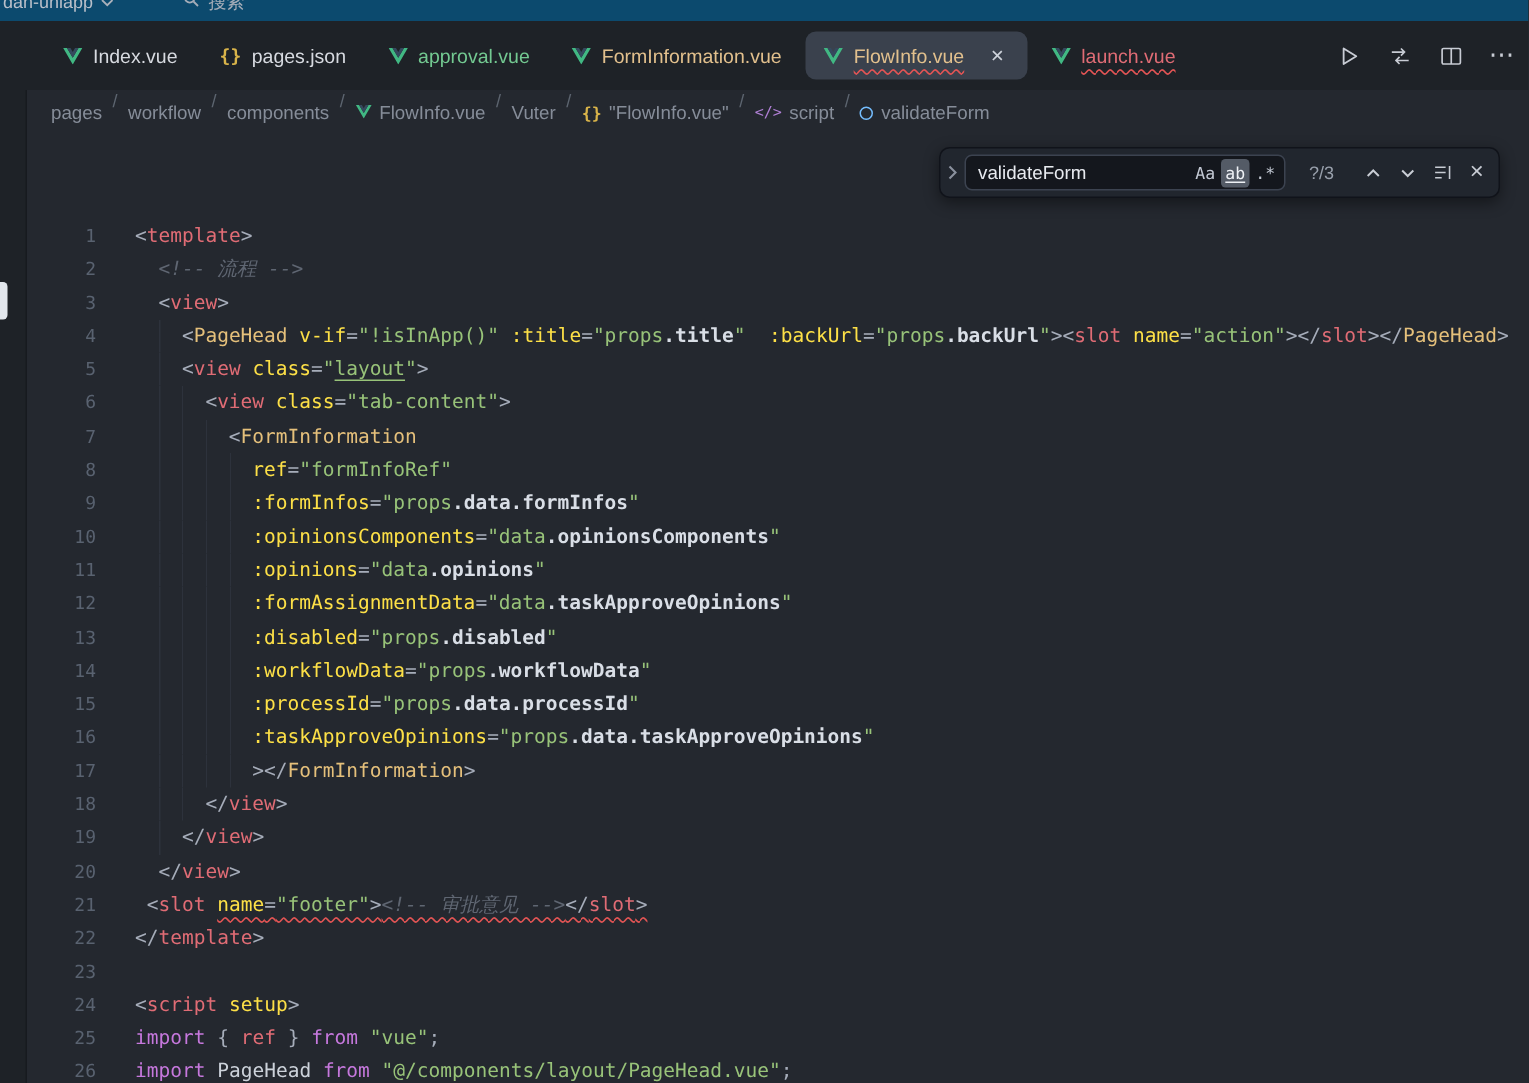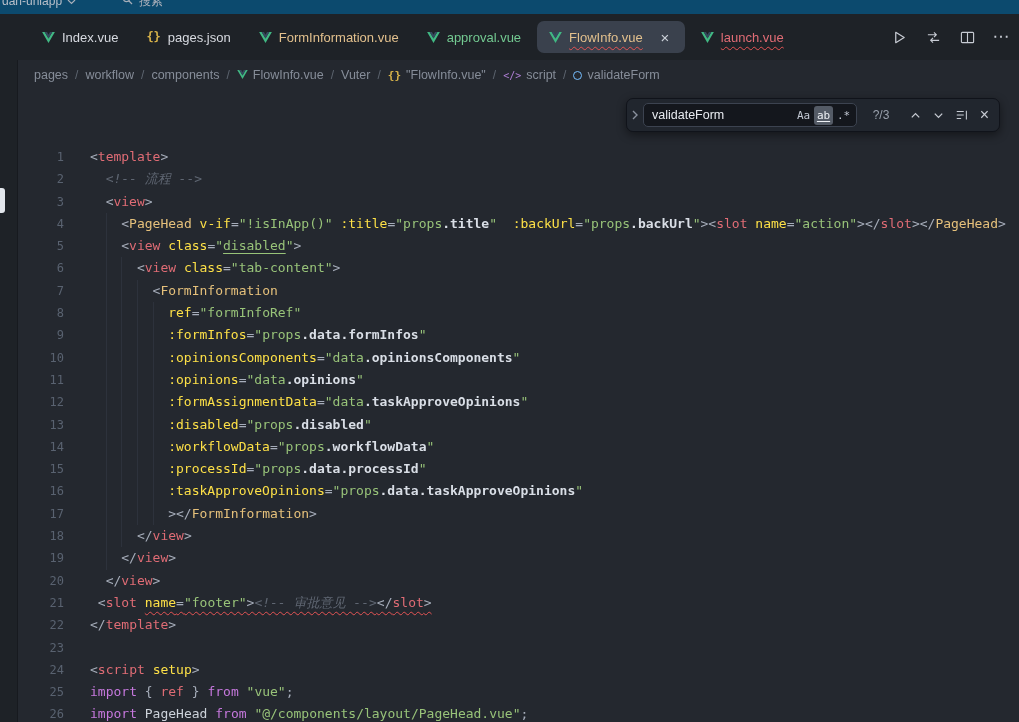--- a/index.html
+++ b/index.html
@@ -27,21 +27,21 @@
   .tab.modified .tab-label { color:#e2c08d; }
   .tab.added .tab-label { color:#73c991; }
   .tab.error .tab-label { color:#e06c75; }
   .tab-label.squiggle { text-decoration:underline; text-decoration-style:wavy; text-decoration-color:#e45454; text-decoration-thickness:1px; text-underline-offset:4px; }
   .tab .close { margin-left:7px; width:16px; height:16px; display:flex; align-items:center; justify-content:center; border-radius:3px; font-size:15px; color:#cdd2da; }
   .editor-actions { position:absolute; right:0; top:14px; height:46px; display:flex; align-items:center; gap:14px; padding-right:8px; color:#c8ccd4; z-index:6; }
   .ea-icon { display:flex; align-items:center; justify-content:center; width:20px; height:20px; cursor:pointer; }
   .ea-more { font-size:17px; line-height:10px; }
 
   
-  .breadcrumbs { position:absolute; top:60px; left:18px; right:0; height:30px; display:flex; align-items:center; padding-left:16px; font-size:12.5px; color:#868d99; white-space:nowrap; }
+  .breadcrumbs { position:absolute; top:60px; left:18px; right:0; height:30px; display:flex; padding-left:16px; font-size:12.5px; color:#868d99; white-space:nowrap; }
   .bc-item { display:flex; align-items:center; gap:5px; cursor:pointer; }
   .bc-sep { color:#5d6570; margin:0 7px; font-size:12px; }
   .bc-braces { color:#d9b44a; font-family:"DejaVu Sans Mono",monospace; font-weight:bold; font-size:11px; }
   .bc-script-ic { color:#b180d7; font-family:"DejaVu Sans Mono",monospace; font-size:10px; }
   .bc-method-ic { width:9px; height:9px; border:1.5px solid #75beff; border-radius:50%; display:inline-block; }
 
   
   .rail { position:absolute; left:0; top:60px; bottom:0; width:18px; background:#1e2227; border-right:1px solid #171a1f; }
   .rail-pill { position:absolute; left:0; top:188px; width:5px; height:25px; background:#e2e6ec; border-radius:0 3px 3px 0; cursor:pointer; }
 
@@ -109,37 +109,37 @@
             <path d="M0 0h5.2L13 13.4 20.8 0H26L13 22.4z" fill="#41b883"></path>
             <path d="M5.2 0h4.7L13 5.4 16.1 0h4.7L13 13.4z" fill="#35495e"></path>
           </svg>
         </span>
         <span class="tab-label">Index.vue</span>
       </div>
       <div class="tab normal">
         <span class="ticon json">{}</span>
         <span class="tab-label">pages.json</span>
       </div>
+      <div class="tab added">
+        <span class="ticon">
+          <svg width="13" height="11" viewBox="0 0 26 22.4">
+            <path d="M0 0h5.2L13 13.4 20.8 0H26L13 22.4z" fill="#41b883"></path>
+            <path d="M5.2 0h4.7L13 5.4 16.1 0h4.7L13 13.4z" fill="#35495e"></path>
+          </svg>
+        </span>
+        <span class="tab-label">approval.vue</span>
+      </div>
       <div class="tab modified">
         <span class="ticon">
           <svg width="13" height="11" viewBox="0 0 26 22.4">
             <path d="M0 0h5.2L13 13.4 20.8 0H26L13 22.4z" fill="#41b883"></path>
             <path d="M5.2 0h4.7L13 5.4 16.1 0h4.7L13 13.4z" fill="#35495e"></path>
           </svg>
         </span>
         <span class="tab-label">FormInformation.vue</span>
-      </div>
-      <div class="tab added">
-        <span class="ticon">
-          <svg width="13" height="11" viewBox="0 0 26 22.4">
-            <path d="M0 0h5.2L13 13.4 20.8 0H26L13 22.4z" fill="#41b883"></path>
-            <path d="M5.2 0h4.7L13 5.4 16.1 0h4.7L13 13.4z" fill="#35495e"></path>
-          </svg>
-        </span>
-        <span class="tab-label">approval.vue</span>
       </div>
       <div class="tab active modified">
         <span class="ticon">
           <svg width="13" height="11" viewBox="0 0 26 22.4">
             <path d="M0 0h5.2L13 13.4 20.8 0H26L13 22.4z" fill="#41b883"></path>
             <path d="M5.2 0h4.7L13 5.4 16.1 0h4.7L13 13.4z" fill="#35495e"></path>
           </svg>
         </span>
         <span class="tab-label squiggle">FlowInfo.vue</span>
         <span class="close">×</span>
@@ -219,21 +219,21 @@
 
 <div class="rail"></div>
 <div class="rail-pill"></div>
 
 <div class="editor">
   <div class="code-block">
       <div class="row"><span class="ln">1</span><span class="t-p">&lt;</span><span class="t-tag">template</span><span class="t-p">&gt;</span></div>
       <div class="row"><span class="ln">2</span><span class="gd"></span><span class="t-c">&lt;!-- 流程 --&gt;</span></div>
       <div class="row"><span class="ln">3</span><span class="gd"></span><span class="t-p">&lt;</span><span class="t-tag">view</span><span class="t-p">&gt;</span></div>
       <div class="row"><span class="ln">4</span><span class="gd"></span><span class="gd line"></span><span class="t-p">&lt;</span><span class="t-comp">PageHead</span><span class="t-pl"> </span><span class="t-attr">v-if</span><span class="t-p">=</span><span class="t-str">"!isInApp()"</span><span class="t-pl"> </span><span class="t-attr">:title</span><span class="t-p">=</span><span class="t-str">"props</span><span class="t-prop">.title</span><span class="t-str">"</span><span class="t-pl">  </span><span class="t-attr">:backUrl</span><span class="t-p">=</span><span class="t-str">"props</span><span class="t-prop">.backUrl</span><span class="t-str">"</span><span class="t-p">&gt;&lt;</span><span class="t-tag">slot</span><span class="t-pl"> </span><span class="t-attr">name</span><span class="t-p">=</span><span class="t-str">"action"</span><span class="t-p">&gt;&lt;/</span><span class="t-tag">slot</span><span class="t-p">&gt;&lt;/</span><span class="t-comp">PageHead</span><span class="t-p">&gt;</span></div>
-      <div class="row"><span class="ln">5</span><span class="gd"></span><span class="gd line"></span><span class="t-p">&lt;</span><span class="t-tag">view</span><span class="t-pl"> </span><span class="t-attr">class</span><span class="t-p">=</span><span class="t-str">"</span><span class="t-str t-u">disabled</span><span class="t-str">"</span><span class="t-p">&gt;</span></div>
+      <div class="row"><span class="ln">5</span><span class="gd"></span><span class="gd line"></span><span class="t-p">&lt;</span><span class="t-tag">view</span><span class="t-pl"> </span><span class="t-attr">class</span><span class="t-p">=</span><span class="t-str">"</span><span class="t-str t-u">layout</span><span class="t-str">"</span><span class="t-p">&gt;</span></div>
       <div class="row"><span class="ln">6</span><span class="gd"></span><span class="gd line"></span><span class="gd line"></span><span class="t-p">&lt;</span><span class="t-tag">view</span><span class="t-pl"> </span><span class="t-attr">class</span><span class="t-p">=</span><span class="t-str">"tab-content"</span><span class="t-p">&gt;</span></div>
       <div class="row"><span class="ln">7</span><span class="gd"></span><span class="gd line"></span><span class="gd line"></span><span class="gd line"></span><span class="t-p">&lt;</span><span class="t-comp">FormInformation</span></div>
       <div class="row"><span class="ln">8</span><span class="gd"></span><span class="gd line"></span><span class="gd line"></span><span class="gd line"></span><span class="gd line"></span><span class="t-attr">ref</span><span class="t-p">=</span><span class="t-str">"formInfoRef"</span></div>
       <div class="row"><span class="ln">9</span><span class="gd"></span><span class="gd line"></span><span class="gd line"></span><span class="gd line"></span><span class="gd line"></span><span class="t-attr">:formInfos</span><span class="t-p">=</span><span class="t-str">"props</span><span class="t-prop">.data.formInfos</span><span class="t-str">"</span></div>
       <div class="row"><span class="ln">10</span><span class="gd"></span><span class="gd line"></span><span class="gd line"></span><span class="gd line"></span><span class="gd line"></span><span class="t-attr">:opinionsComponents</span><span class="t-p">=</span><span class="t-str">"data</span><span class="t-prop">.opinionsComponents</span><span class="t-str">"</span></div>
       <div class="row"><span class="ln">11</span><span class="gd"></span><span class="gd line"></span><span class="gd line"></span><span class="gd line"></span><span class="gd line"></span><span class="t-attr">:opinions</span><span class="t-p">=</span><span class="t-str">"data</span><span class="t-prop">.opinions</span><span class="t-str">"</span></div>
       <div class="row"><span class="ln">12</span><span class="gd"></span><span class="gd line"></span><span class="gd line"></span><span class="gd line"></span><span class="gd line"></span><span class="t-attr">:formAssignmentData</span><span class="t-p">=</span><span class="t-str">"data</span><span class="t-prop">.taskApproveOpinions</span><span class="t-str">"</span></div>
       <div class="row"><span class="ln">13</span><span class="gd"></span><span class="gd line"></span><span class="gd line"></span><span class="gd line"></span><span class="gd line"></span><span class="t-attr">:disabled</span><span class="t-p">=</span><span class="t-str">"props</span><span class="t-prop">.disabled</span><span class="t-str">"</span></div>
       <div class="row"><span class="ln">14</span><span class="gd"></span><span class="gd line"></span><span class="gd line"></span><span class="gd line"></span><span class="gd line"></span><span class="t-attr">:workflowData</span><span class="t-p">=</span><span class="t-str">"props</span><span class="t-prop">.workflowData</span><span class="t-str">"</span></div>
       <div class="row"><span class="ln">15</span><span class="gd"></span><span class="gd line"></span><span class="gd line"></span><span class="gd line"></span><span class="gd line"></span><span class="t-attr">:processId</span><span class="t-p">=</span><span class="t-str">"props</span><span class="t-prop">.data.processId</span><span class="t-str">"</span></div>

